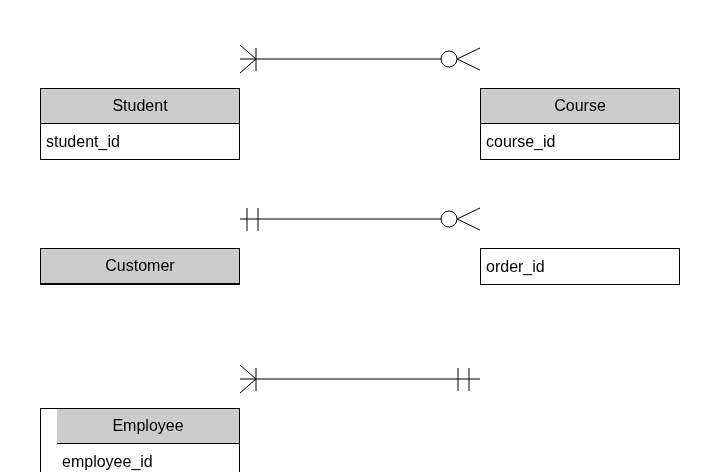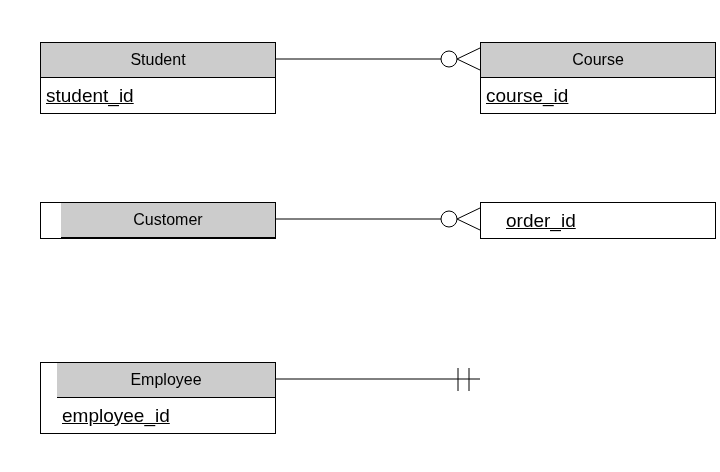--- a/index.html
+++ b/index.html
@@ -27,48 +27,48 @@
     stroke-width: 1;
     fill: none;
   }
   .edge-layer circle {
     stroke: var(--border, #000000);
     stroke-width: 1;
     fill: var(--body-fill, #ffffff);
   }
   .entity {
     position: absolute;
-    width: 236px;
+    width: 200px;
     box-sizing: border-box;
     border: 1px solid var(--border, #000000);
     background: var(--body-fill, #ffffff);
     color: var(--text, #000000);
+    margin-top: 46px;
   }
   .entity-header {
     height: 34px;
     background: var(--header-fill, #cccccc);
     border-bottom: 1px solid var(--border, #000000);
     display: flex;
     align-items: center;
     justify-content: center;
     font-size: 16px;
     white-space: nowrap;
   }
   .entity-attr {
     height: 35px;
     display: flex;
     align-items: center;
     padding-left: 5px;
-    font-size: 19px;
+    font-size: 16px;
     white-space: nowrap;
     background: var(--body-fill, #ffffff);
-    text-decoration: underline;
   }
   .pos-r1 { top: 42px; }
-  .pos-r2 { top: 202px; padding-left: 20px; }
+  .pos-r2 { top: 202px; }
   .pos-r3 { top: 362px; padding-left: 16px; }
   .pos-left { left: 40px; }
   .pos-right { left: 480px; }
 </style>
 </head>
 <body>
 
 <div class="canvas">
 
   <svg class="edge-layer" viewBox="0 0 720 472" xmlns="http://www.w3.org/2000/svg">

